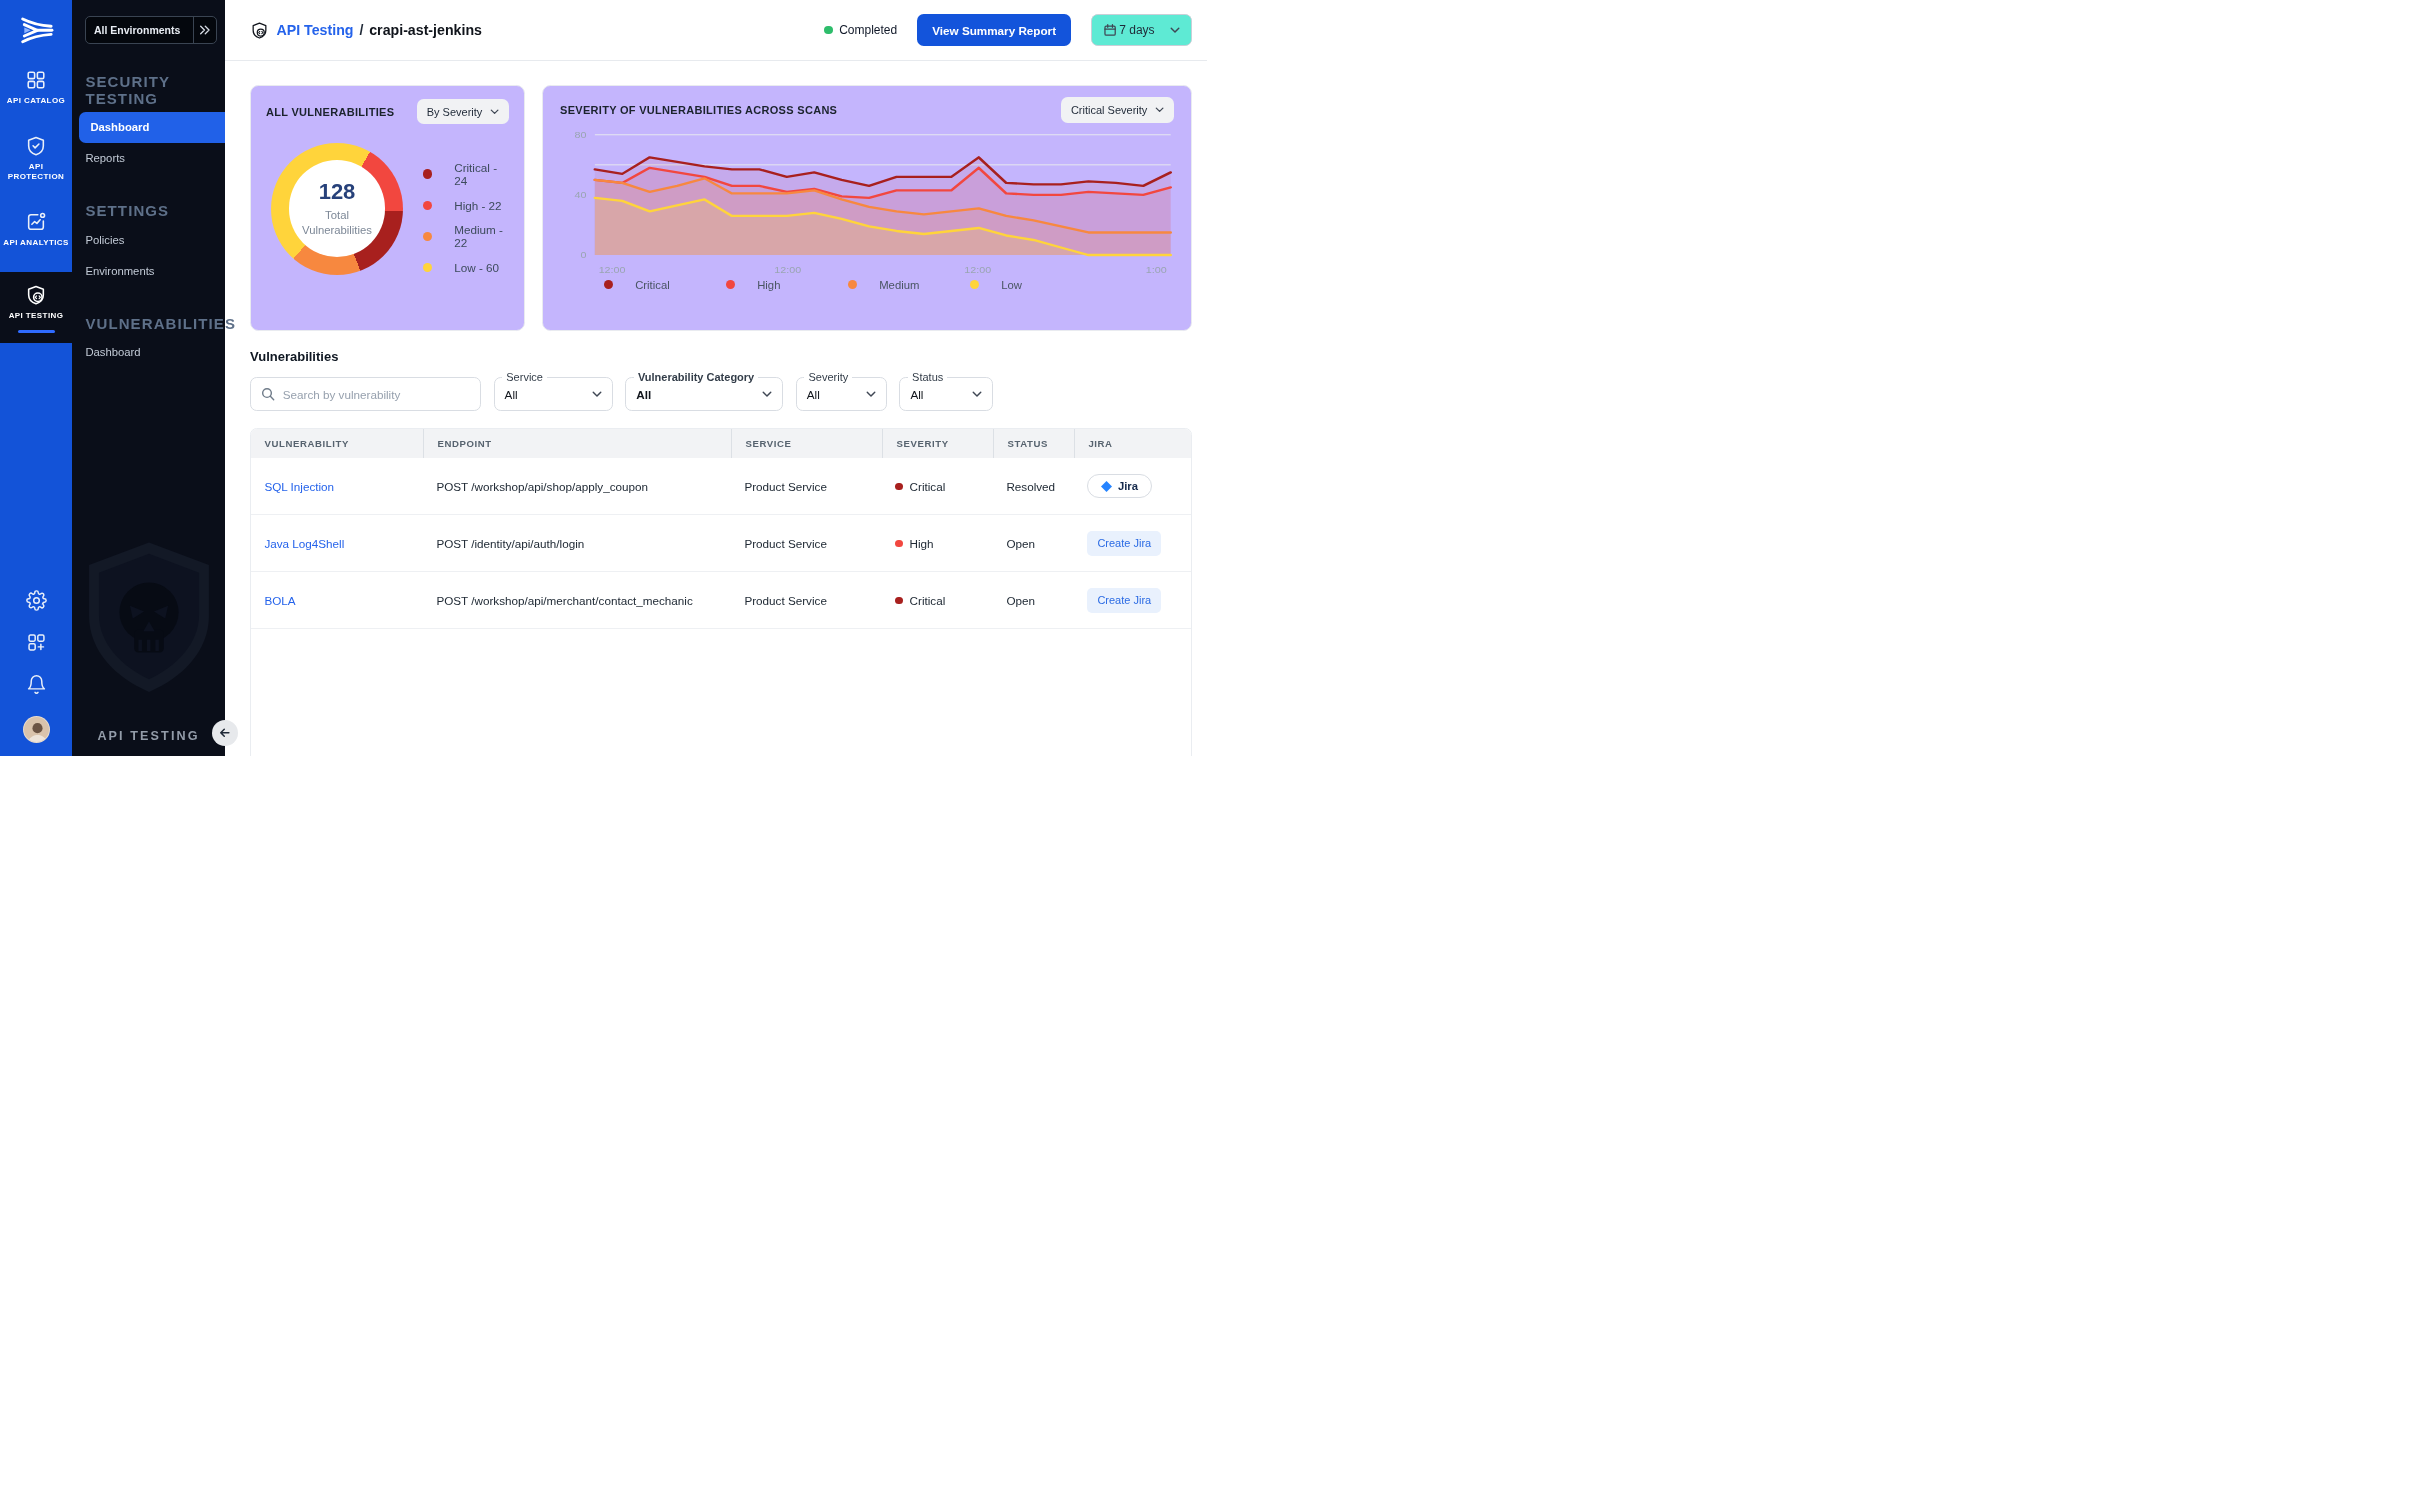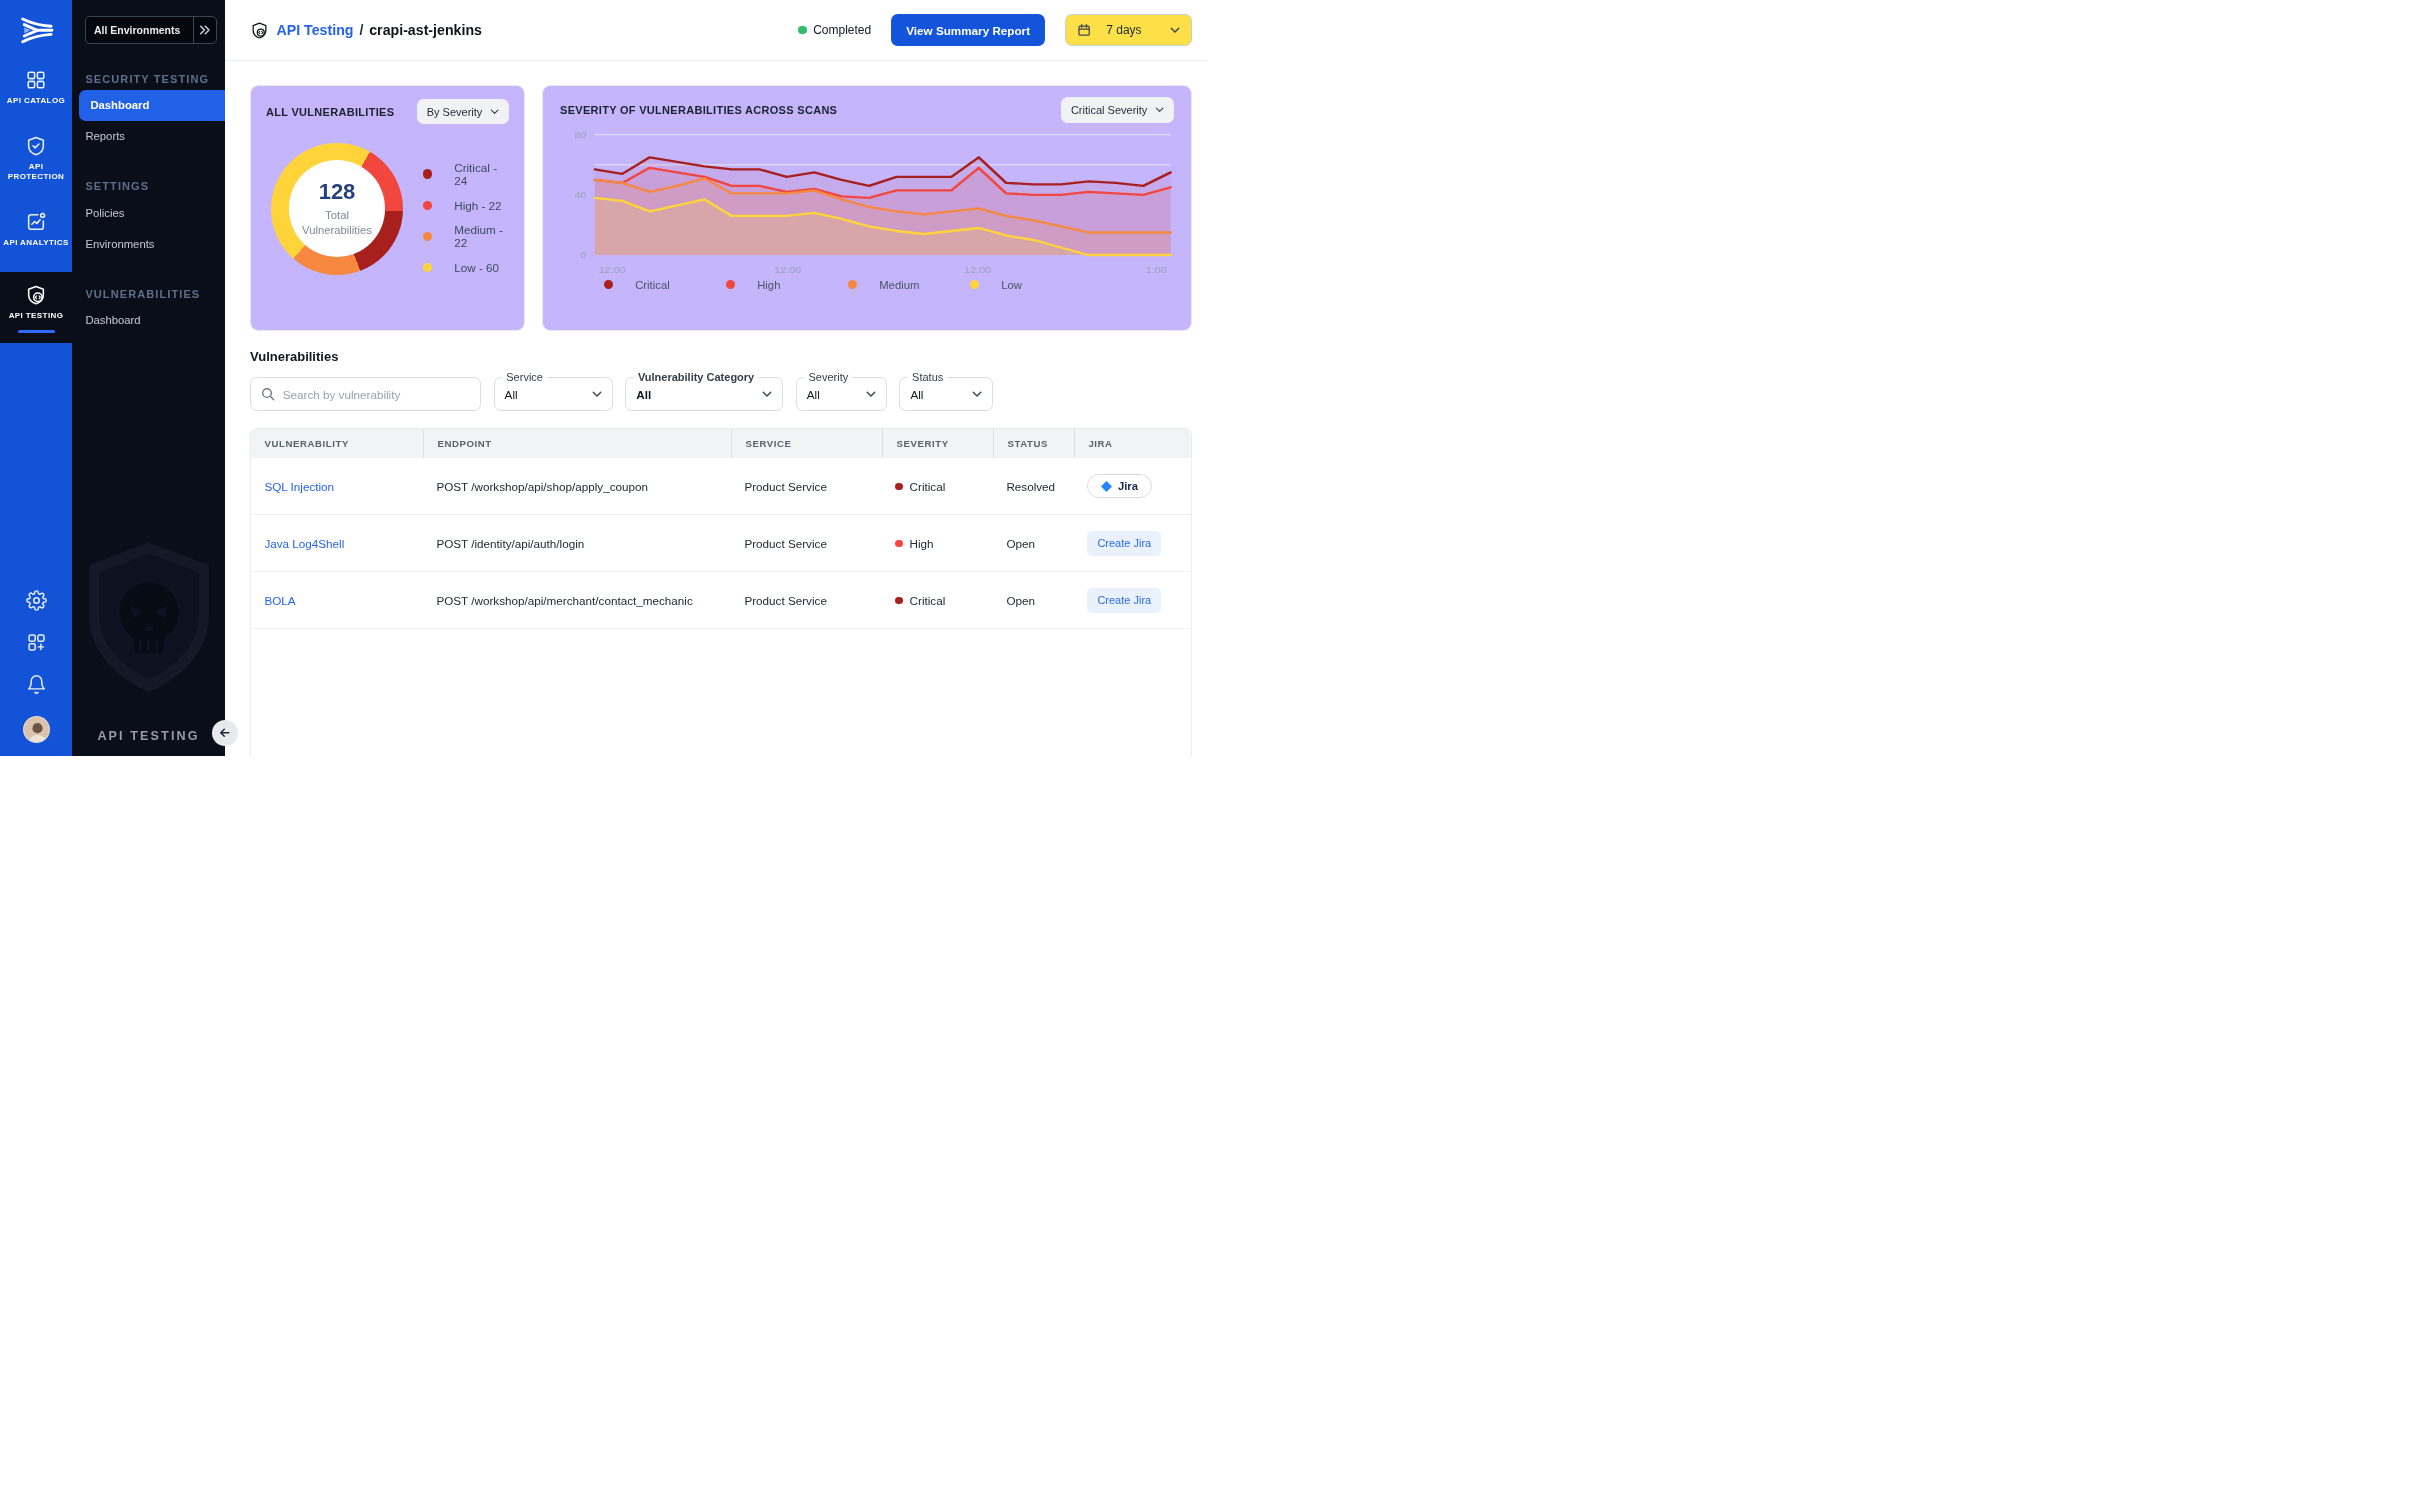--- a/index.html
+++ b/index.html
@@ -18,40 +18,40 @@
   .rail-bottom { margin-top:auto; display:flex; flex-direction:column; align-items:center; gap:21px; margin-bottom:13.4px; }
   .rail-bottom .icon-btn { cursor:pointer; }
   .avatar { width:27px; height:27px; border-radius:50%; background:radial-gradient(circle at 50% 35%, #D9C3AC 0 100%); overflow:hidden; position:relative; border:0.8px solid rgba(255,255,255,.4); }
   .avatar svg { position:absolute; left:0; top:1.7px; }
 
   
   .sidebar { position:absolute; left:72px; top:0; width:153px; height:100%; background:#0A0E19; z-index:2; }
   .env { margin:16px 8.4px 0 12.6px; display:flex; align-items:stretch; height:28px; border:0.8px solid #3A4452; border-radius:5px; background:#04070D; cursor:pointer; }
   .env-label { flex:1; display:flex; align-items:center; padding:0 8.4px; font-size:10.5px; font-weight:600; color:#E8ECF3; white-space:nowrap; }
   .env-expand { width:22.6px; border-left:0.8px solid #3A4452; display:flex; align-items:center; justify-content:center; }
-  .section-title { margin:28.5px 13.4px 5px; font-size:11px; font-weight:700; letter-spacing:1.1px; color:#5E7089; }
+  .section-title { margin:28.5px 13.4px 5px; font-size:15px; font-weight:700; letter-spacing:1.1px; color:#5E7089; }
   .side-item { height:31px; display:flex; align-items:center; padding-left:13.4px; font-size:11.3px; color:#C2CAD6; cursor:pointer; }
   .side-item.active { background:#2161E8; color:#fff; font-weight:700; border-radius:6.7px 0 0 6.7px; margin-left:6.7px; padding-left:11.7px; }
   .watermark { position:absolute; left:50%; transform:translateX(-50%); bottom:59px; }
   .side-footer-label { position:absolute; bottom:13.4px; width:100%; text-align:center; font-size:12.6px; font-weight:700; letter-spacing:2.1px; color:#939CA9; }
   .collapse-btn { position:absolute; right:-12.6px; bottom:10px; width:26px; height:26px; border-radius:50%; background:#E7E9EC; border:none;
     display:flex; align-items:center; justify-content:center; cursor:pointer; z-index:5; }
 
   
   .content { position:absolute; left:225px; top:0; right:0; height:100%; background:#fff; }
   .page-header { height:61px; display:flex; align-items:center; padding:0 15px 0 25px; border-bottom:0.8px solid #E7EAEE; }
   .crumb-app { color:#2563EB; font-size:14.2px; font-weight:700; margin-left:7.5px; cursor:pointer; }
   .crumb-sep { margin:0 5.9px; font-size:14.2px; font-weight:700; color:#1F2937; }
   .crumb-page { font-size:14.2px; font-weight:700; color:#10141B; }
   .status-wrap { margin-left:auto; display:flex; align-items:center; gap:6.7px;text-align:center; }
   .status-dot { width:8.4px; height:8.4px; border-radius:50%; }
   .status-text { font-size:12px; color:#101828; }
   .summary-btn { margin-left:20px; background:#1354DB; color:#fff; border:none; border-radius:6.7px; padding:9.2px 15px;
     font-size:11.7px; font-weight:700; font-family:inherit; cursor:pointer; }
-  .date-picker { margin-left:20px; display:flex; align-items:center; gap:15px; border:0.8px solid #C9CFD7; border-radius:6.7px; padding:7.5px 11px; cursor:pointer; background:#fde047; }
+  .date-picker { margin-left:20px; display:flex; align-items:center; gap:2px; border:0.8px solid #C9CFD7; border-radius:6.7px; padding:7.5px 11px; cursor:pointer; background:#5eead4; }
   .date-text { font-size:12px; color:#1F2937; }
   .date-picker .chev { margin-left:13.4px; }
 
   
   .cards { display:flex; gap:17px; padding:23.5px 15px 0 25px; }
   .card { border:0.8px solid #E9EBF0; border-radius:8.4px; background:#c4b5fd; }
   .card-head { display:flex; align-items:center; justify-content:space-between; }
   .card-title { font-size:11px; font-weight:700; letter-spacing:0.3px; color:#1B232D; }
   .pill-select { display:flex; align-items:center; gap:7.5px; background:#F1F2F4; border-radius:6.7px; padding:6.7px 10px; font-size:11px; color:#1F2937; cursor:pointer; }
 

